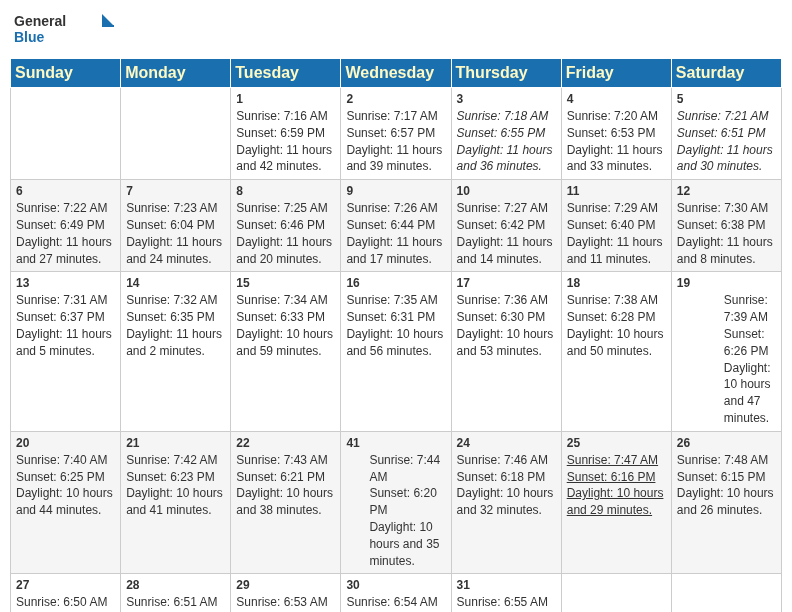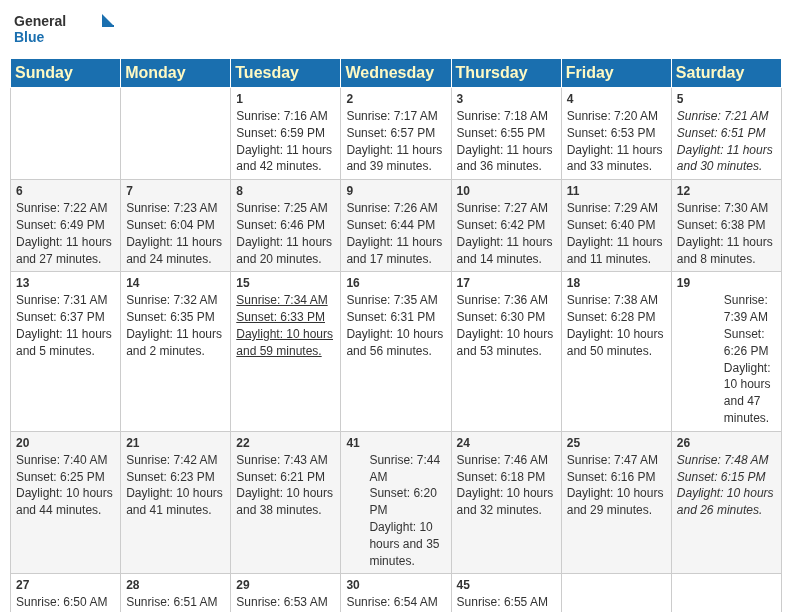--- a/index.html
+++ b/index.html
@@ -118,21 +118,21 @@
 Daylight: 11 hours and 42 minutes.</div>
         </td>
         <td>
           <span class="day-num">2</span>
           <div class="day-info" style="white-space: pre-line;">Sunrise: 7:17 AM
 Sunset: 6:57 PM
 Daylight: 11 hours and 39 minutes.</div>
         </td>
         <td>
           <span class="day-num">3</span>
-          <div class="day-info" style="white-space: pre-line;">Sunrise: 7:18 AM
+          <div class="day-info" style="white-space: pre-line; font-style: italic;">Sunrise: 7:18 AM
 Sunset: 6:55 PM
 Daylight: 11 hours and 36 minutes.</div>
         </td>
         <td>
           <span class="day-num">4</span>
           <div class="day-info" style="white-space: pre-line;">Sunrise: 7:20 AM
 Sunset: 6:53 PM
 Daylight: 11 hours and 33 minutes.</div>
         </td>
         <td>
@@ -194,21 +194,21 @@
 Daylight: 11 hours and 5 minutes.</div>
         </td>
         <td>
           <span class="day-num">14</span>
           <div class="day-info" style="white-space: pre-line;">Sunrise: 7:32 AM
 Sunset: 6:35 PM
 Daylight: 11 hours and 2 minutes.</div>
         </td>
         <td>
           <span class="day-num">15</span>
-          <div class="day-info" style="white-space: pre-line; text-decoration: underline;">Sunrise: 7:34 AM
+          <div class="day-info" style="white-space: pre-line;">Sunrise: 7:34 AM
 Sunset: 6:33 PM
 Daylight: 10 hours and 59 minutes.</div>
         </td>
         <td>
           <span class="day-num">16</span>
           <div class="day-info" style="white-space: pre-line;">Sunrise: 7:35 AM
 Sunset: 6:31 PM
 Daylight: 10 hours and 56 minutes.</div>
         </td>
         <td>
@@ -256,27 +256,27 @@
 Daylight: 10 hours and 35 minutes.</div>
         </td>
         <td>
           <span class="day-num">24</span>
           <div class="day-info" style="white-space: pre-line;">Sunrise: 7:46 AM
 Sunset: 6:18 PM
 Daylight: 10 hours and 32 minutes.</div>
         </td>
         <td>
           <span class="day-num">25</span>
-          <div class="day-info" style="white-space: pre-line;">Sunrise: 7:47 AM
+          <div class="day-info" style="white-space: pre-line; text-decoration: underline;">Sunrise: 7:47 AM
 Sunset: 6:16 PM
 Daylight: 10 hours and 29 minutes.</div>
         </td>
         <td>
           <span class="day-num">26</span>
-          <div class="day-info" style="white-space: pre-line; font-style: italic;">Sunrise: 7:48 AM
+          <div class="day-info" style="white-space: pre-line;">Sunrise: 7:48 AM
 Sunset: 6:15 PM
 Daylight: 10 hours and 26 minutes.</div>
         </td>
       </tr>
       <tr>
         <td>
           <span class="day-num">27</span>
           <div class="day-info" style="white-space: pre-line;">Sunrise: 6:50 AM
 Sunset: 5:13 PM
 Daylight: 10 hours and 23 minutes.</div>
@@ -293,21 +293,21 @@
 Sunset: 5:10 PM
 Daylight: 10 hours and 17 minutes.</div>
         </td>
         <td>
           <span class="day-num">30</span>
           <div class="day-info" style="white-space: pre-line;">Sunrise: 6:54 AM
 Sunset: 5:09 PM
 Daylight: 10 hours and 14 minutes.</div>
         </td>
         <td>
-          <span class="day-num">45</span>
+          <span class="day-num">31</span>
           <div class="day-info" style="white-space: pre-line;">Sunrise: 6:55 AM
 Sunset: 5:07 PM
 Daylight: 10 hours and 11 minutes.</div>
         </td>
         <td class="empty-cell"></td>
         <td class="empty-cell"></td>
       </tr>
     </tbody>
 </table>
 

